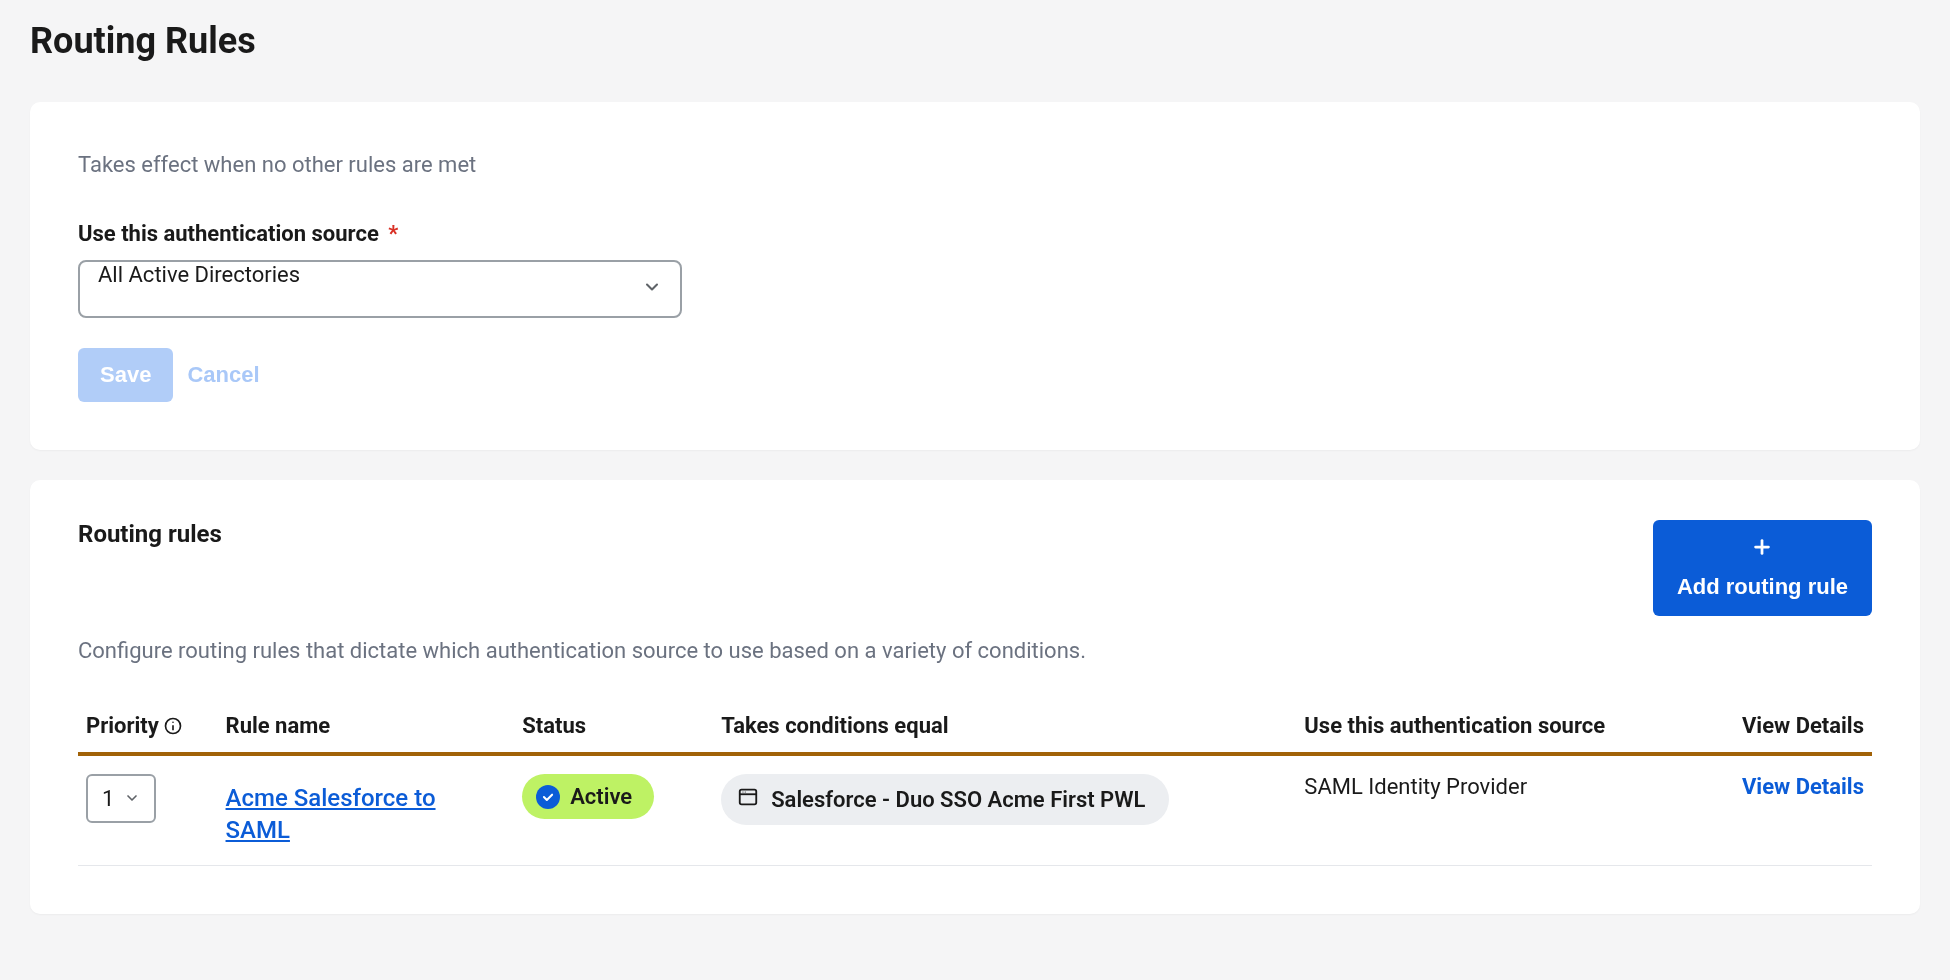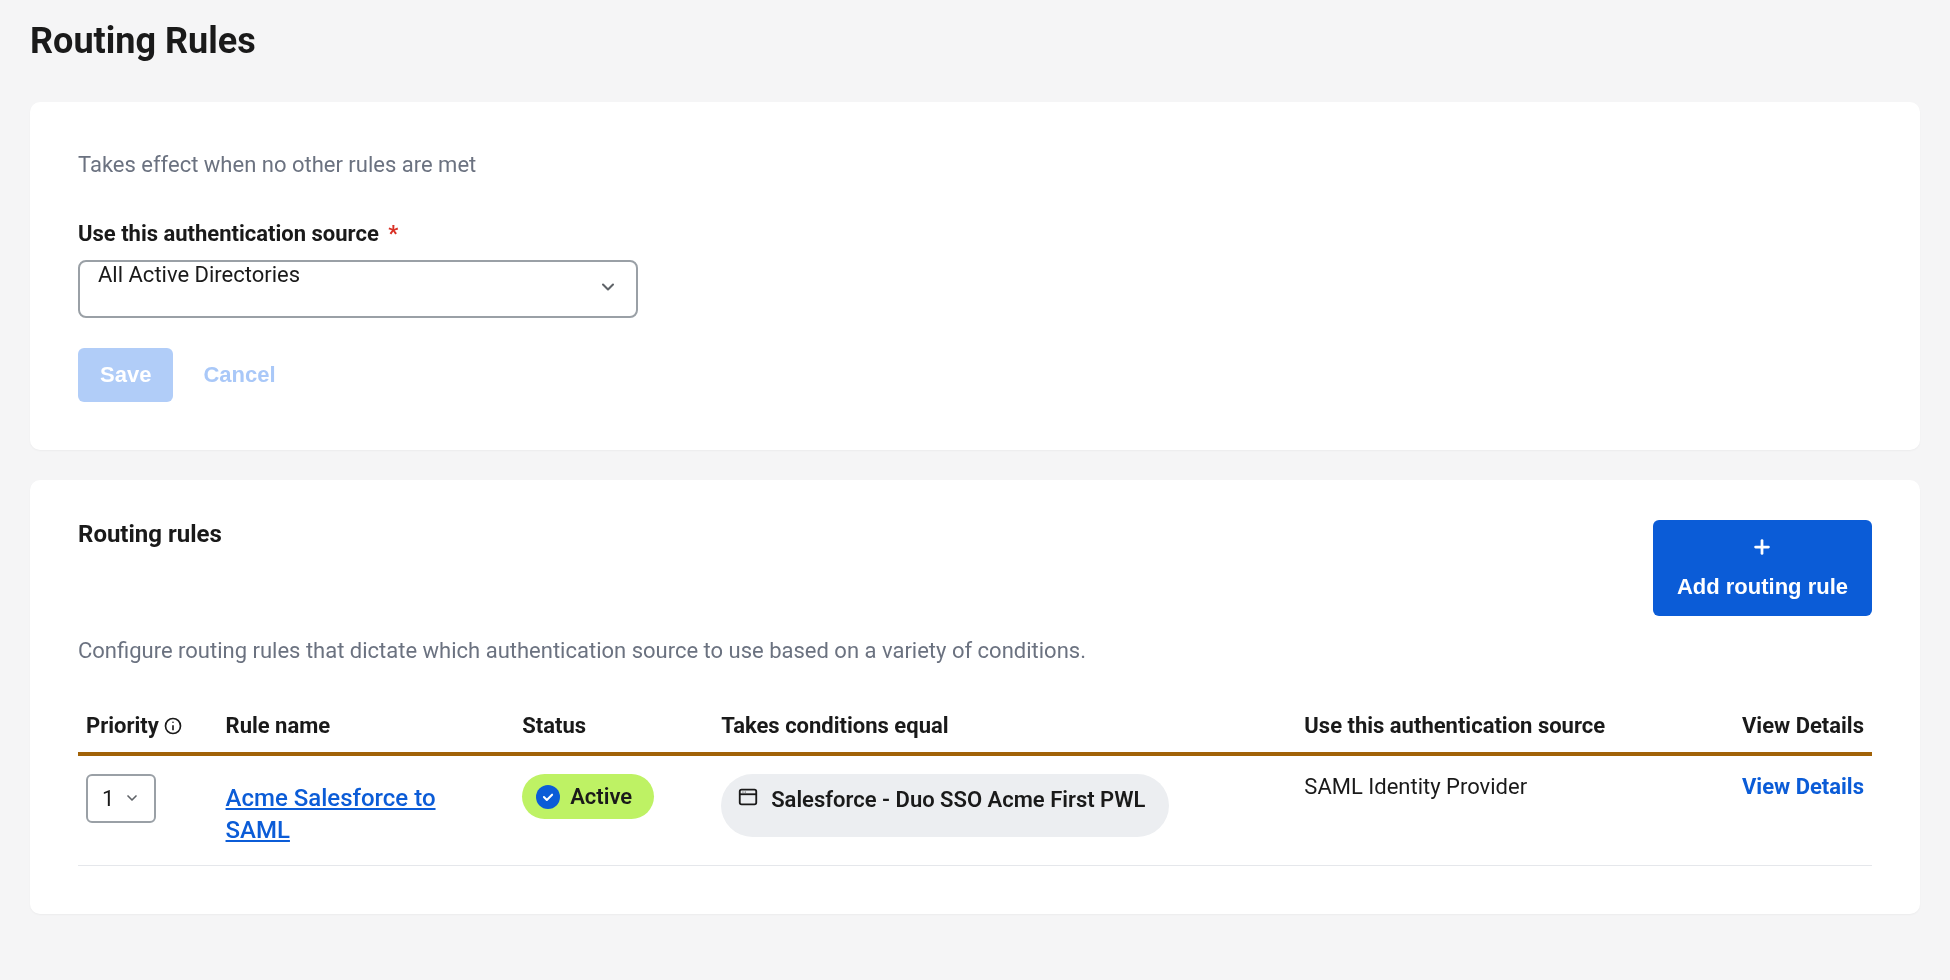--- a/index.html
+++ b/index.html
@@ -40,21 +40,21 @@
     font-weight: 700;
     margin-top: 44px;
     color: #1a1a1a;
   }
   .required-asterisk {
     color: #d93025;
     margin-left: 4px;
   }
   .select-wrap {
     position: relative;
-    width: 560px;
+    width: 604px;
     margin-top: 14px;
   }
   .select {
     width: 100%;
     height: 58px;
     border: 2px solid #9aa0a6;
     border-radius: 8px;
     padding: 0 50px 0 18px;
     font-size: 22px;
     background: #fff;
@@ -64,21 +64,21 @@
     cursor: pointer;
   }
   .select-chevron {
     position: absolute;
     right: 20px;
     top: 50%;
     transform: translateY(-50%);
     pointer-events: none;
     color: #5f6368;
   }
-  .btn-row { margin-top: 30px; display: flex; align-items: center; gap: 30px; }
+  .btn-row { margin-top: 30px; display: flex; align-items: center; gap: 14px; }
   .btn-save {
     background: #a9c8f8;
     color: #fff;
     border: none;
     border-radius: 6px;
     padding: 14px 22px;
     font-size: 22px;
     font-weight: 700;
     cursor: default;
     opacity: 0.9;
@@ -177,21 +177,21 @@
     align-items: center;
     justify-content: center;
   }
   .status-dot svg { stroke: #fff; }
   .cond-pill {
     display: inline-flex;
     align-items: center;
     gap: 12px;
     background: #eceef1;
     border-radius: 999px;
-    padding: 12px 24px 24px 16px;
+    padding: 12px 24px 12px 16px;
     font-size: 22px;
     font-weight: 600;
     color: #1a1a1a;
   }
   .view-link {
     color: #0b5cd7;
     font-weight: 700;
     text-decoration: none;
     font-size: 22px;
   }

